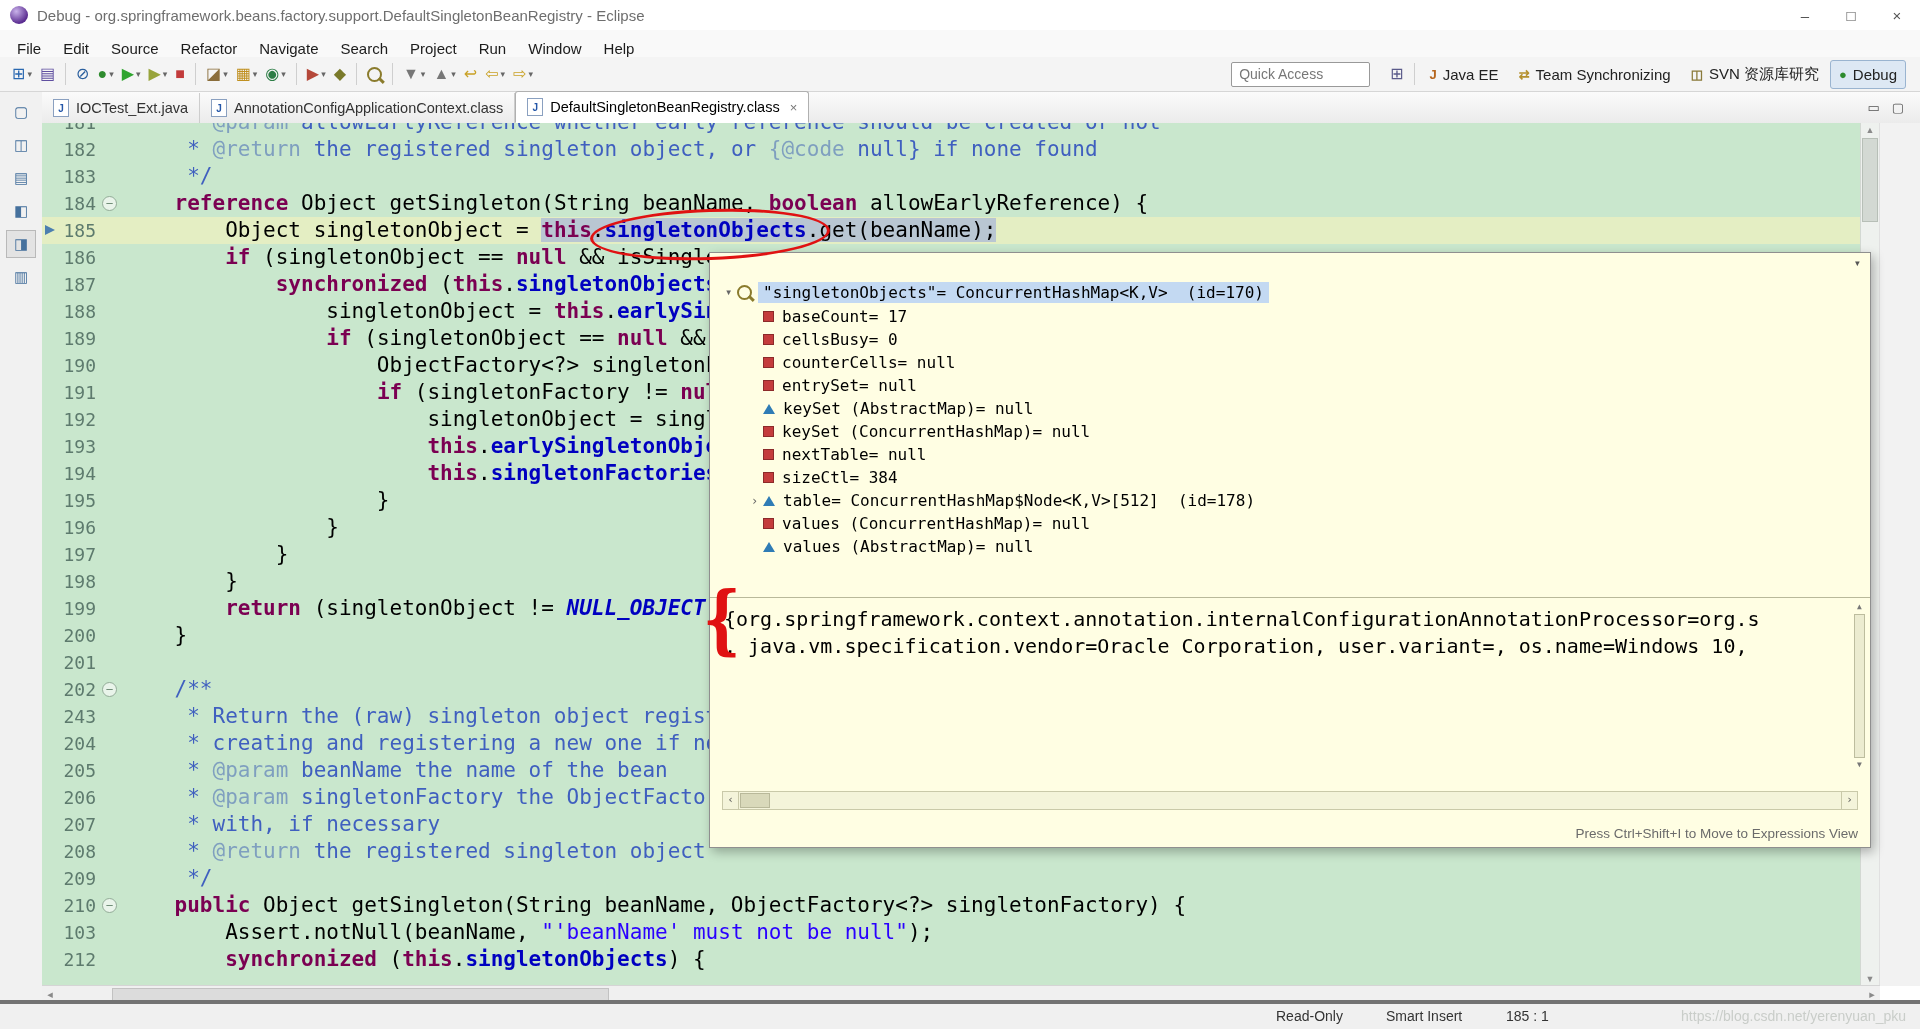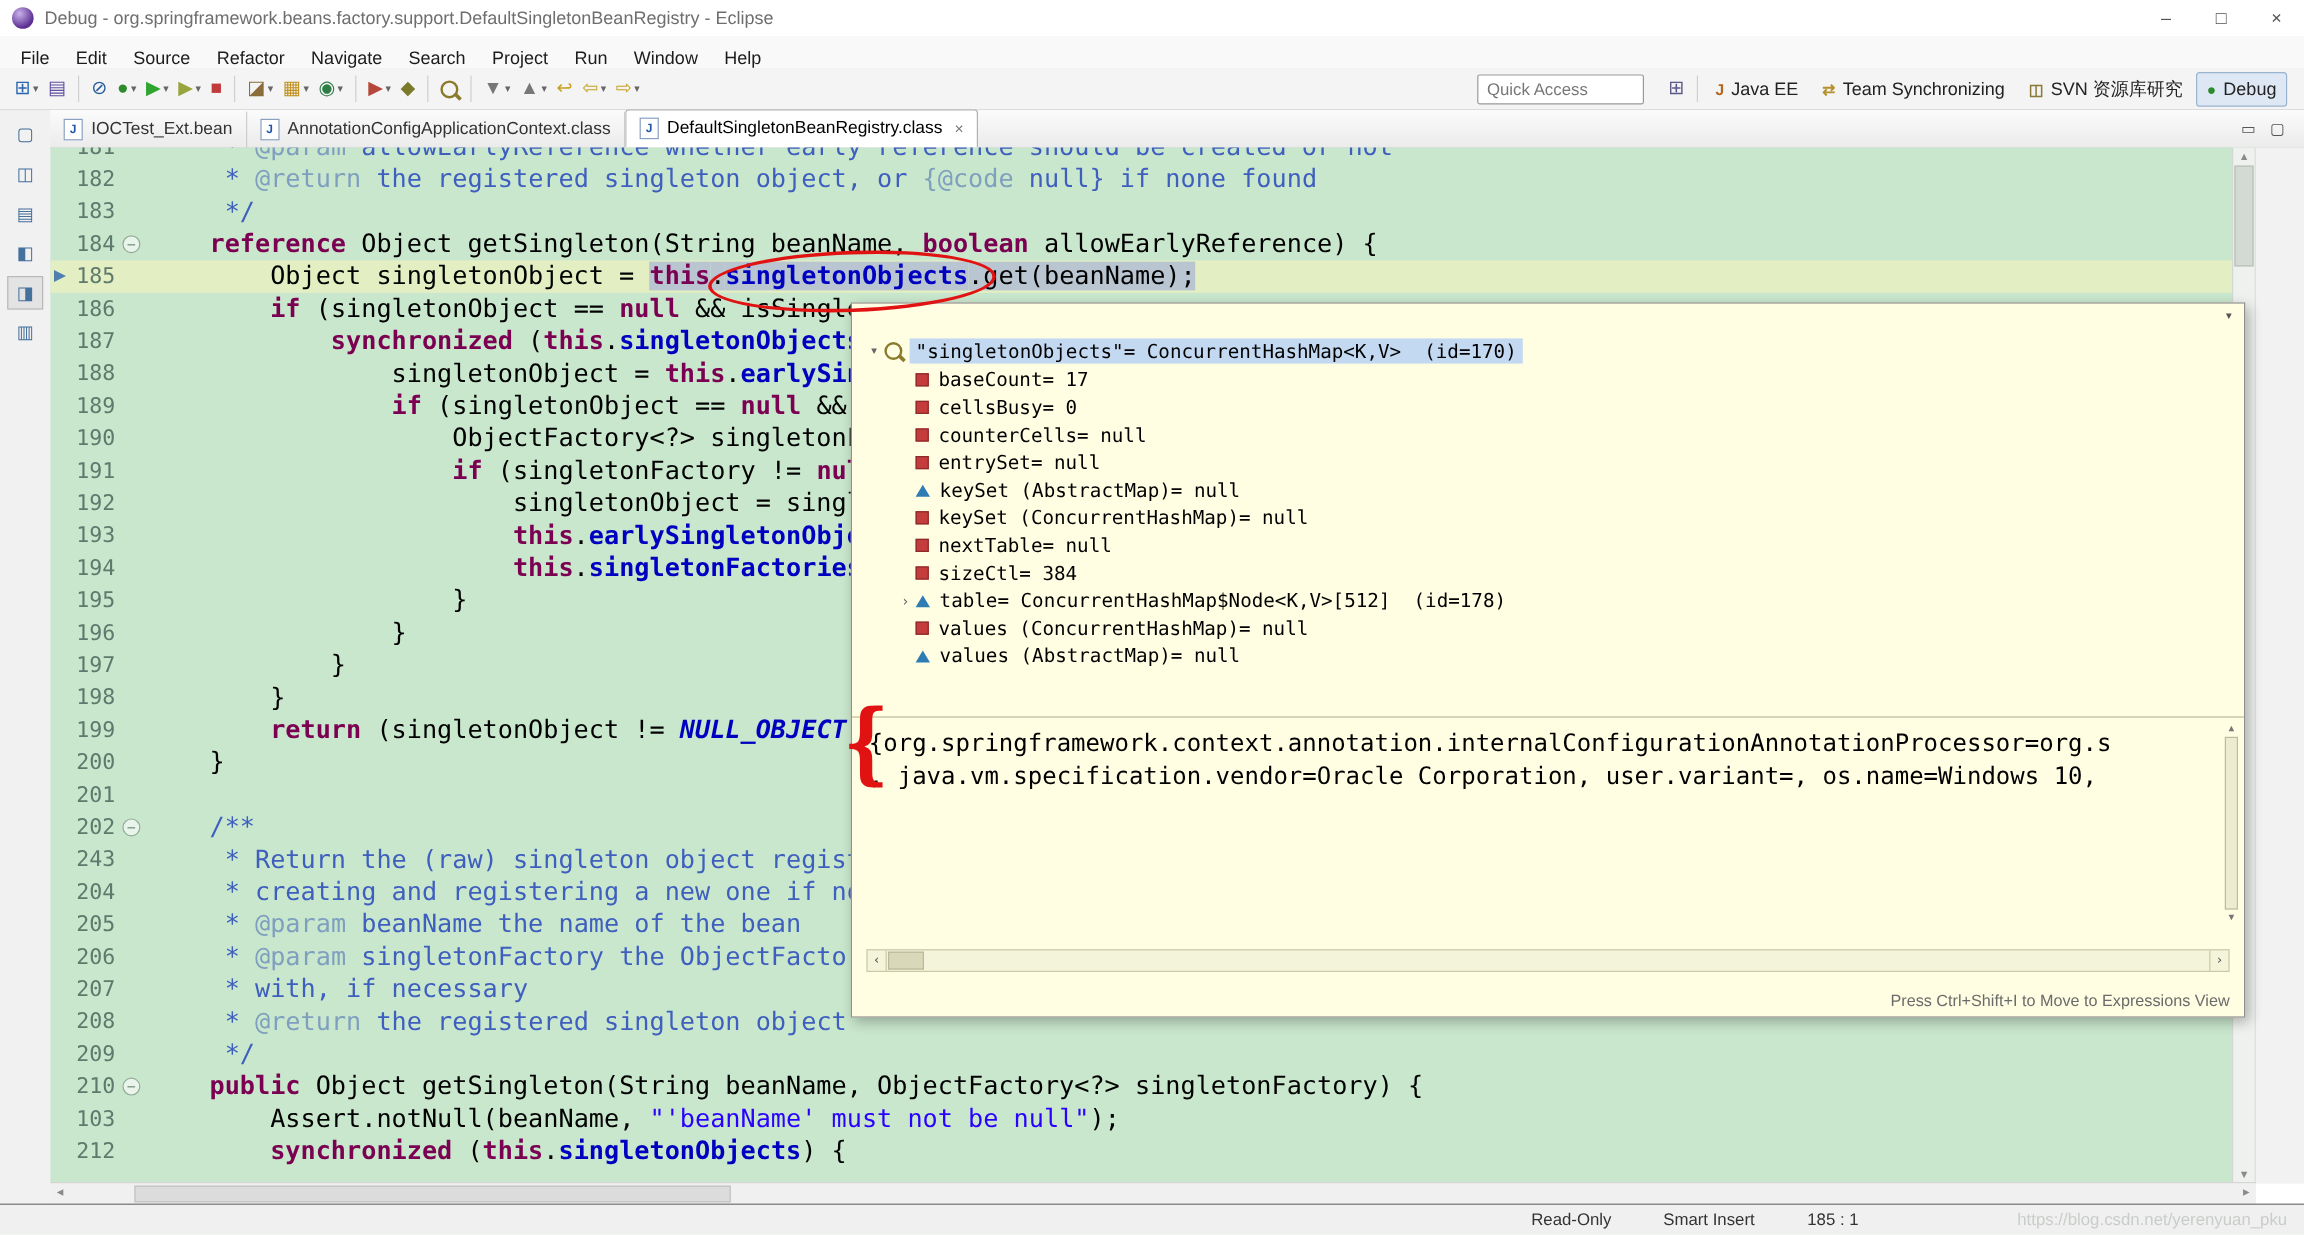--- a/index.html
+++ b/index.html
@@ -129,21 +129,21 @@
               font-family:"Liberation Sans",sans-serif}
 
   
   .red-ellipse{position:absolute;left:590px;top:209px;width:234px;height:45px;border:3.5px solid #e01212;
                border-radius:50%;transform:rotate(-2deg);z-index:9;pointer-events:none}
   .red-brace{position:absolute;left:698px;top:582px;color:#e01212;font-size:74px;line-height:74px;
              font-family:"DejaVu Serif",serif;font-weight:bold;transform:scaleX(.8);z-index:9;pointer-events:none}
 
   
   .statusbar{position:absolute;bottom:0;left:0;right:0;height:25px;background:#f0f0f0;
-             border-top:1px solid #737373;font-size:14px;color:#333}
+             border-top:4px solid #737373;font-size:14px;color:#333}
   .sb-item{position:absolute;top:4px;white-space:nowrap}
   .sb-readonly{left:1276px}
   .sb-smartinsert{left:1386px}
   .sb-pos{left:1506px}
   .sb-watermark{right:14px;color:#c9cdc9}
 </style>
 </head>
 <body>
 
 <div class="titlebar">
@@ -275,21 +275,21 @@
     <div class="side-ic">◧</div>
     <div class="side-ic active">◨</div>
     <div class="side-ic">▥</div>
   </div>
 
 <div class="editor">
   <div class="tabbar">
     <div class="tabs-left">
         <div class="tab">
           <span class="file-ic">J</span>
-          <span>IOCTest_Ext.bean</span>
+          <span>IOCTest_Ext.java</span>
         </div>
         <div class="tab">
           <span class="file-ic">J</span>
           <span>AnnotationConfigApplicationContext.class</span>
         </div>
         <div class="tab active">
           <span class="file-ic">J</span>
           <span>DefaultSingletonBeanRegistry.class</span>
           <span class="tab-close">×</span>
         </div>

